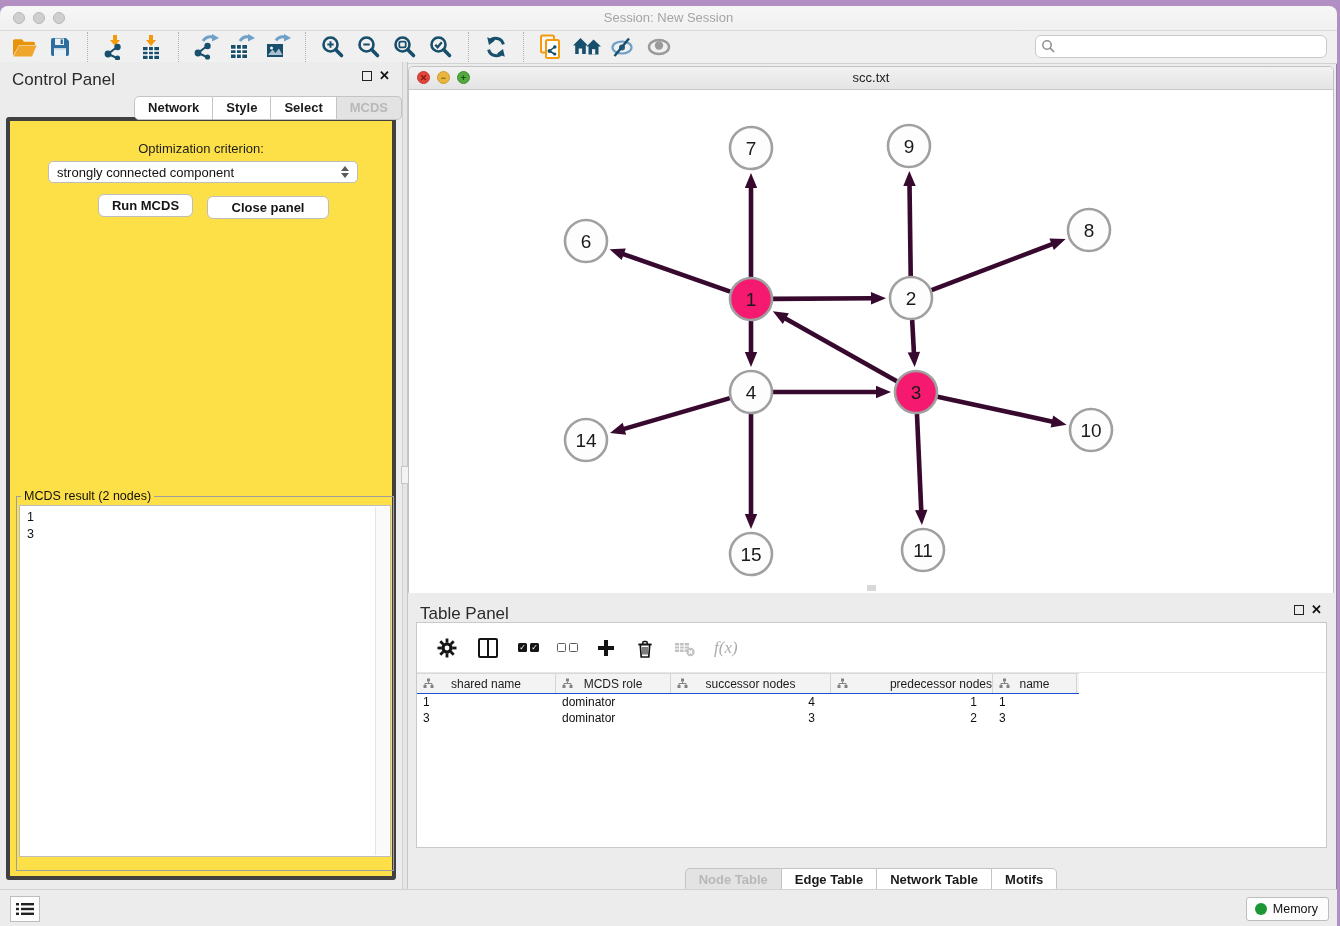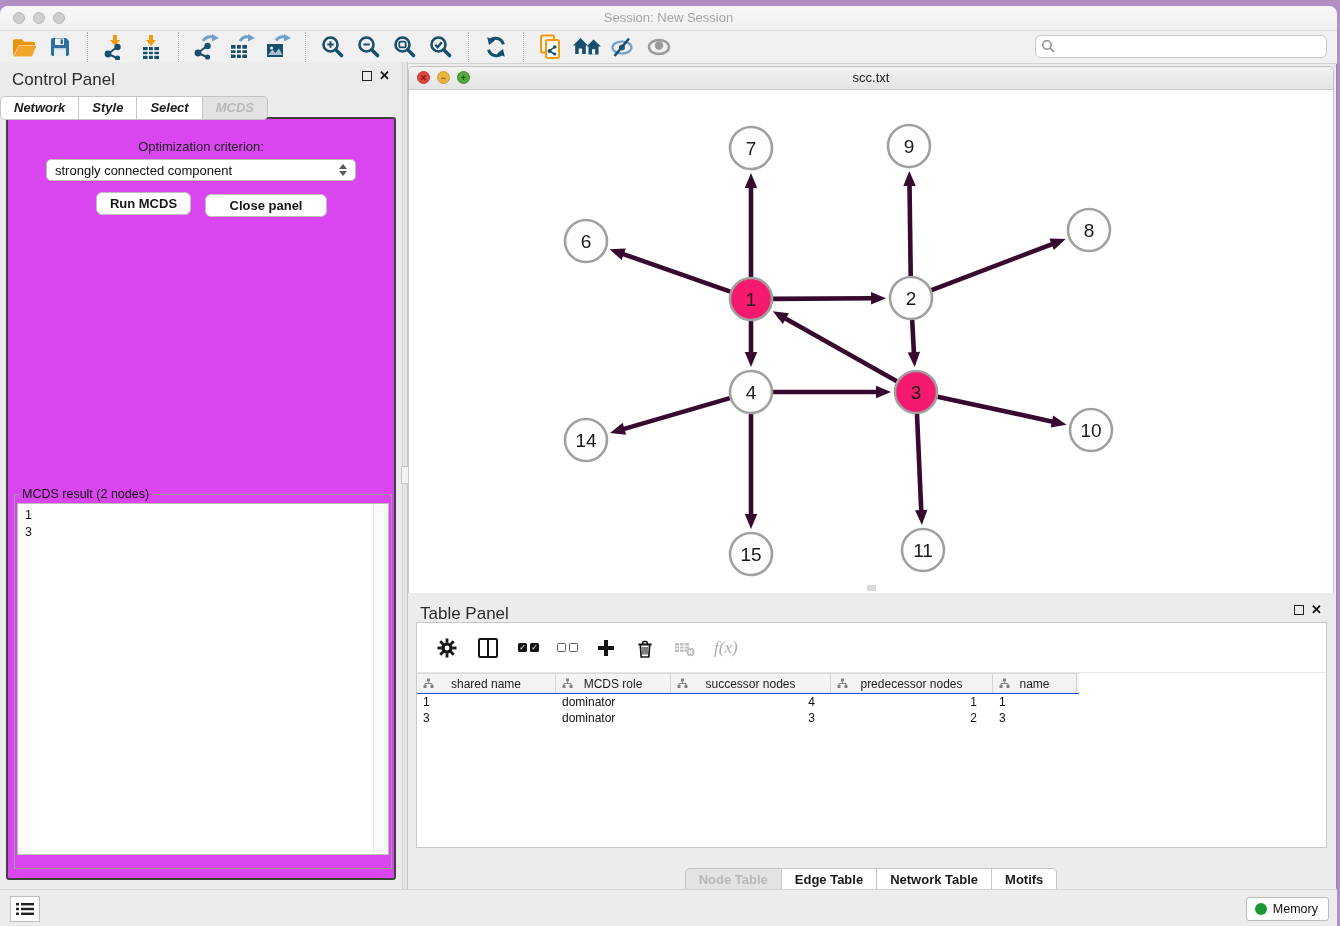--- a/index.html
+++ b/index.html
@@ -21,22 +21,22 @@
   .panel-head{position:relative;height:30px;}
   .panel-title{position:absolute;left:12px;top:8px;font-size:17px;color:#2B2B2B;}
   .panel-ctrls{position:absolute;right:12px;top:8px;display:flex;gap:7px;align-items:center;}
   .float-ic{width:10px;height:10px;border:1.6px solid #222;box-sizing:border-box;}
   .close-ic{font-size:13px;font-weight:700;color:#111;line-height:12px;}
   .seg{display:flex;}
   .seg-item{height:22px;line-height:22px;padding:0 13px;background:#fff;border:1px solid #C4C4C4;border-left:none;font-size:13px;font-weight:700;color:#1A1A1A;cursor:default;}
   .seg-item:first-child{border-left:1px solid #C4C4C4;border-radius:5px 0 0 5px;}
   .seg-item:last-child{border-radius:0 5px 5px 0;}
   .seg-item.selected{background:#E3E3E3;color:#B8B8B8;font-weight:700;}
-  .cp-tabs-row{display:flex;justify-content:flex-start;margin-top:4px;position:relative;z-index:2;font-style:italic;}
-  .cp-card{position:absolute;left:6px;right:6px;top:55px;bottom:10px;background:#d946ef;border:2px solid #404040;border-radius:3px;}
+  .cp-tabs-row{display:flex;justify-content:flex-end;margin-top:4px;position:relative;z-index:2;}
+  .cp-card{position:absolute;left:6px;right:6px;top:55px;bottom:10px;background:#fde047;border:4px solid #404040;border-radius:3px;}
   .opt-label{text-align:center;font-size:13px;color:#1E1E1E;position:absolute;top:20px;left:0;right:0;}
   .select{position:absolute;left:38px;top:40px;width:310px;height:22px;background:#fff;border:1px solid #BDBDBD;border-radius:5px;display:flex;align-items:center;padding:0 8px;box-sizing:border-box;font-size:13px;color:#111;}
   .select .stepper{margin-left:auto;display:flex;flex-direction:column;gap:2px;align-items:center;}
   .tri-up{width:0;height:0;border-left:4px solid transparent;border-right:4px solid transparent;border-bottom:5px solid #5A5A5A;}
   .tri-dn{width:0;height:0;border-left:4px solid transparent;border-right:4px solid transparent;border-top:5px solid #5A5A5A;}
   .btn{position:absolute;height:23px;background:#fff;border:1px solid #BDBDBD;border-radius:6px;font-size:13px;font-weight:700;color:#151515;display:flex;align-items:center;justify-content:center;box-sizing:border-box;cursor:default;}
   .mcds-fieldset{position:absolute;left:6px;top:368px;width:372px;height:376px;border:1px solid #9E9E9E;margin:0;padding:2px;background:transparent;}
   .mcds-fieldset legend{font-size:12.5px;color:#111;padding:0 3px;margin-left:2px;}
   .mcds-text{position:relative;background:#fff;border:1px solid #BDBDBD;height:352px;font-size:12.5px;color:#111;padding:3px 0 0 7px;box-sizing:border-box;}
   .mcds-text .line{line-height:17px;}
@@ -444,21 +444,21 @@
           </div>
           <div class="th" style="width: 160px;">
             <svg class="tree" width="11" height="11" viewBox="0 0 11 11">
               <rect x="4" y="0.5" width="3" height="3" fill="#828282"></rect>
               <rect x="0.5" y="7" width="3" height="3" fill="#828282"></rect>
               <rect x="7.5" y="7" width="3" height="3" fill="#828282"></rect>
               <path d="M5.5 3.5v2M2 7V5.5h7V7" stroke="#828282" fill="none"></path>
             </svg>
             <span>successor nodes</span>
           </div>
-          <div class="th" style="width: 162px;">
+          <div class="th" style="width: 162px; justify-content: flex-end;">
             <svg class="tree" width="11" height="11" viewBox="0 0 11 11">
               <rect x="4" y="0.5" width="3" height="3" fill="#828282"></rect>
               <rect x="0.5" y="7" width="3" height="3" fill="#828282"></rect>
               <rect x="7.5" y="7" width="3" height="3" fill="#828282"></rect>
               <path d="M5.5 3.5v2M2 7V5.5h7V7" stroke="#828282" fill="none"></path>
             </svg>
             <span>predecessor nodes</span>
           </div>
           <div class="th" style="width: 84px;">
             <svg class="tree" width="11" height="11" viewBox="0 0 11 11">

